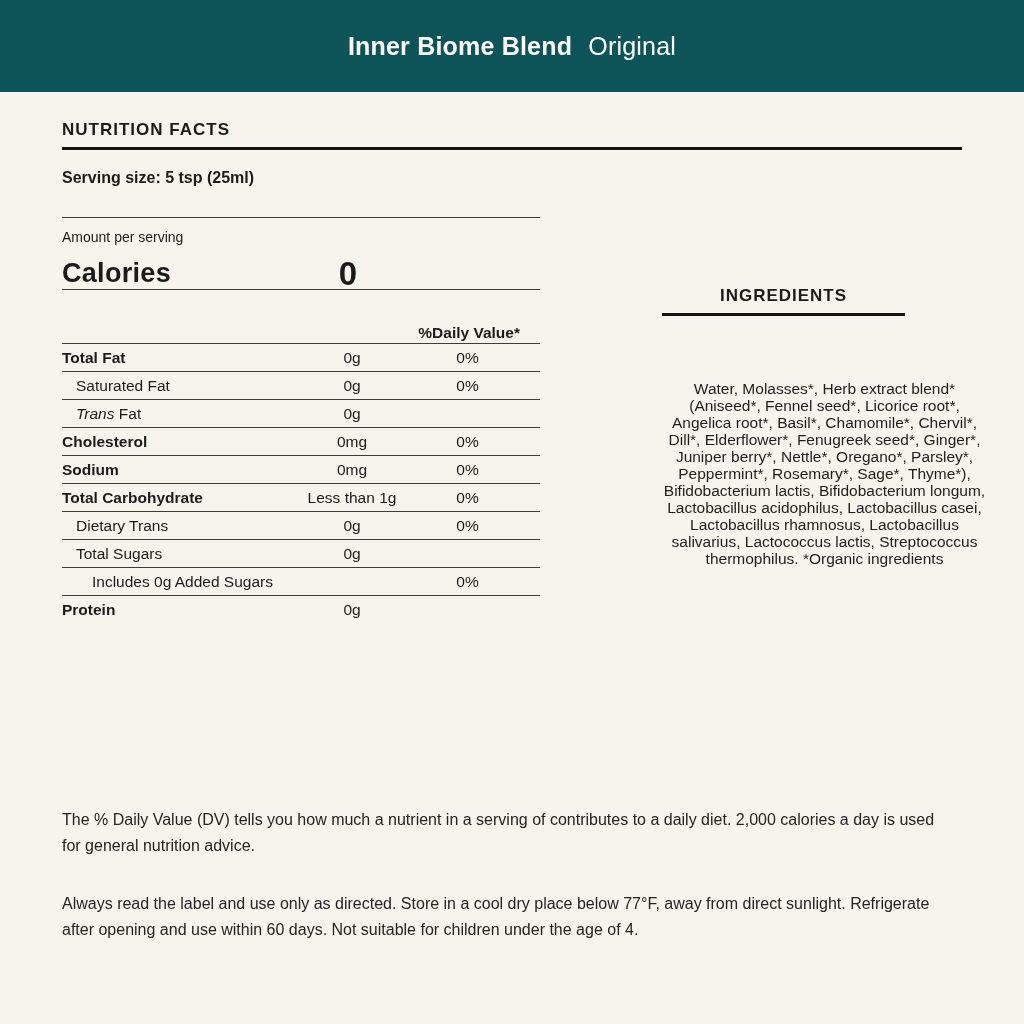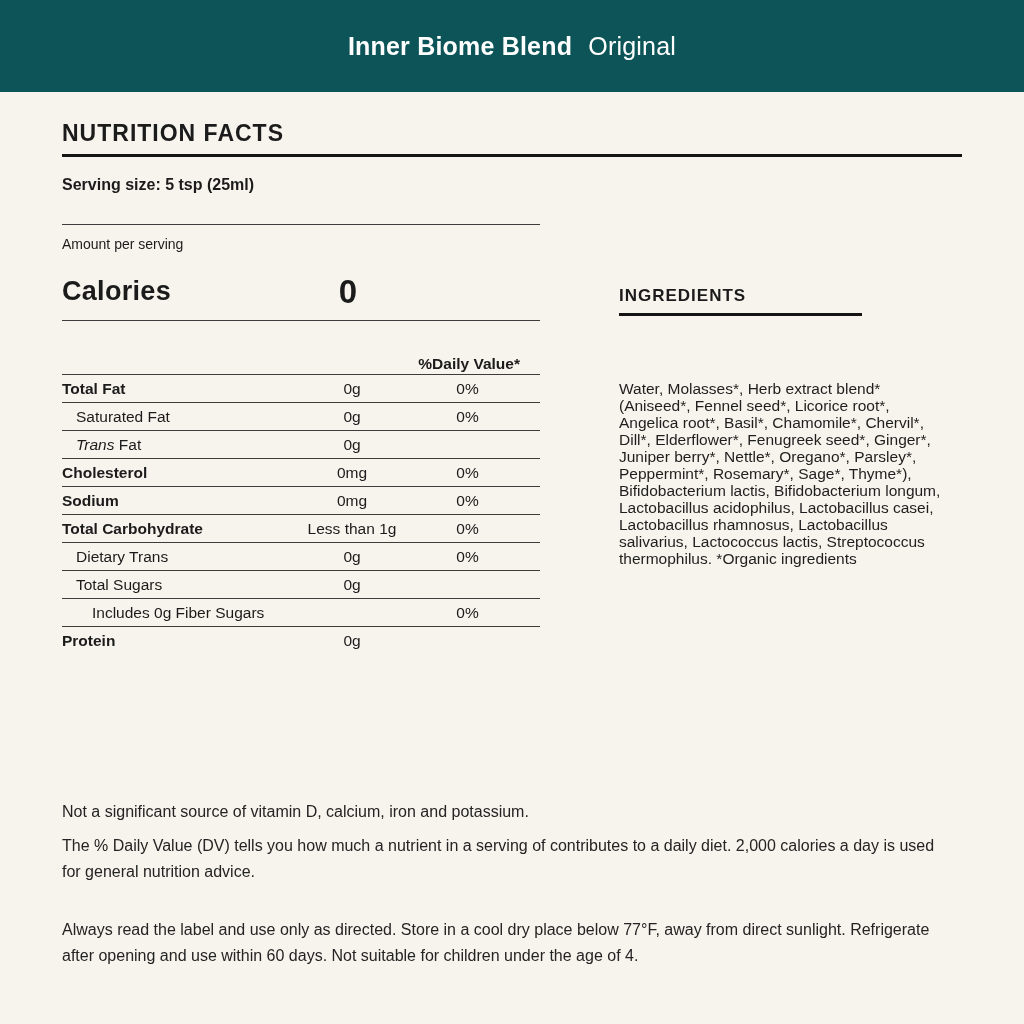--- a/index.html
+++ b/index.html
@@ -18,31 +18,31 @@
     background:#0d5458;
     display:flex; align-items:center; justify-content:center;
   }
   .header-title { color:#ffffff; font-size:25px; letter-spacing:.2px; }
   .header-title .bold { font-weight:bold; }
   .header-title .regular { font-weight:normal; margin-left:9px; }
 
   
   .nf { position:absolute; left:62px; top:120px; width:900px; }
   .nf-heading {
-    font-size:23px; font-weight:bold; letter-spacing:1px;
+    font-size:17px; font-weight:bold; letter-spacing:1px;
     padding-bottom:7px; border-bottom:3px solid #141414;
   }
   .nf-body { width:478px; }
   .serving {
     margin-top:19px; font-size:16px; font-weight:bold;
     padding-bottom:30px; border-bottom:1px solid #3c3c3c;
   }
   .aps { margin-top:11px; font-size:14px; font-weight:normal; }
   .calories-row {
-    position:relative; margin-top:24px; padding-bottom:13px;
+    position:relative; margin-top:13px; 
     border-bottom:1px solid #3c3c3c;
   }
   .calories-label { font-size:27px; font-weight:600; letter-spacing:.3px; }
   .calories-value {
     position:absolute; left:262px; top:-3px; width:48px;
     text-align:center; font-size:33px; font-weight:600;
   }
 
   .nf-table { margin-top:34px; font-size:15.5px; }
   .dv-header {
@@ -56,21 +56,21 @@
   }
   .row:last-child { border-bottom:none; }
   .row.b .name { font-weight:bold; }
   .cell.amount { text-align:center; }
   .cell.dv { text-align:center; padding-right:32px; }
   .indent-1 .name { padding-left:14px; }
   .indent-2 .name { padding-left:30px; }
   .name em { }
 
   
-  .ing { position:absolute; left:619px; top:286px; width:325px; }
+  .ing { position:absolute; left:662px; top:286px; width:325px;text-align:center; }
   .ing-heading {
     width:243px; font-size:17px; font-weight:bold; letter-spacing:1px;
     padding-bottom:7px; border-bottom:3px solid #141414;
   }
   .ing-text {
     margin-top:64px; font-size:15.5px; line-height:17px; color:#1e1e1e;
   }
 
   
   .footer { position:absolute; left:62px; top:799px; width:880px; }
@@ -134,36 +134,35 @@
             <div class="cell name">Dietary Trans</div>
             <div class="cell amount">0g</div>
             <div class="cell dv">0%</div>
           </div>
           <div class="row indent-1">
             <div class="cell name">Total Sugars</div>
             <div class="cell amount">0g</div>
             <div class="cell dv"></div>
           </div>
           <div class="row indent-2">
-            <div class="cell name">Includes 0g Fiber Sugars</div>
+            <div class="cell name">Includes 0g Added Sugars</div>
             <div class="cell amount"></div>
             <div class="cell dv">0%</div>
           </div>
           <div class="row indent-0 b">
             <div class="cell name">Protein</div>
             <div class="cell amount">0g</div>
             <div class="cell dv"></div>
           </div>
         </div>
     </div>
   </div>
 </div>
 
 <div class="ing">
   <div class="ing-heading">INGREDIENTS</div>
   <div class="ing-text">Water, Molasses*, Herb extract blend* (Aniseed*, Fennel seed*, Licorice root*, Angelica root*, Basil*, Chamomile*, Chervil*, Dill*, Elderflower*, Fenugreek seed*, Ginger*, Juniper berry*, Nettle*, Oregano*, Parsley*, Peppermint*, Rosemary*, Sage*, Thyme*), Bifidobacterium lactis, Bifidobacterium longum, Lactobacillus acidophilus, Lactobacillus casei, Lactobacillus rhamnosus, Lactobacillus salivarius, Lactococcus lactis, Streptococcus thermophilus. *Organic ingredients</div>
 </div>
 
 <div class="footer">
-  <p class="p1">Not a significant source of vitamin D, calcium, iron and potassium.</p>
   <p class="p2">The % Daily Value (DV) tells you how much a nutrient in a serving of contributes to a daily diet. 2,000 calories a day is used for general nutrition advice.</p>
   <p class="p3">Always read the label and use only as directed. Store in a cool dry place below 77°F, away from direct sunlight. Refrigerate after opening and use within 60 days. Not suitable for children under the age of 4.</p>
 </div>
 
 </body></html>

